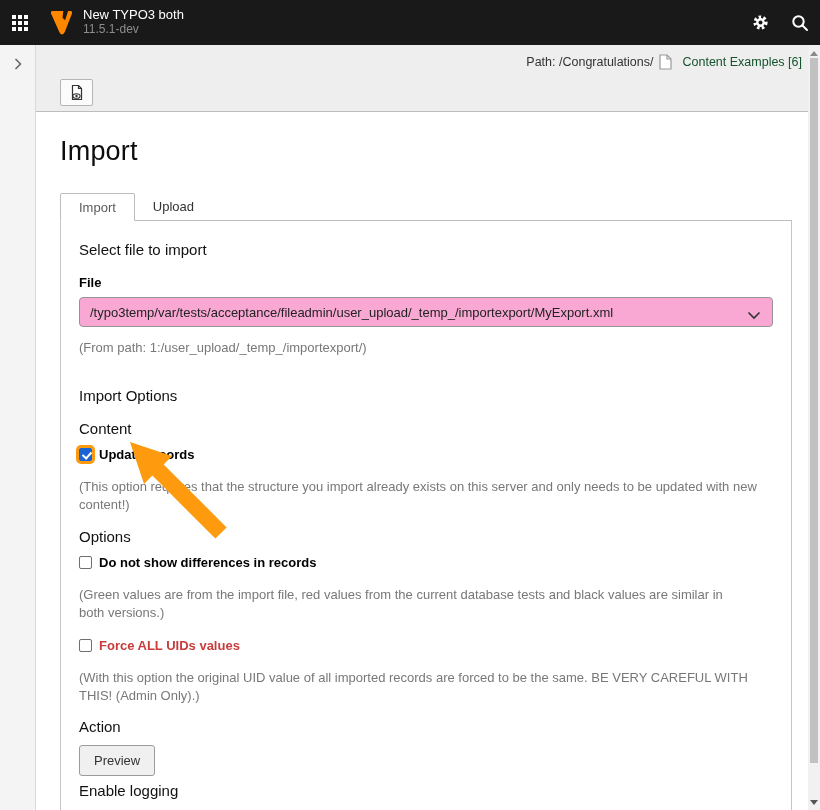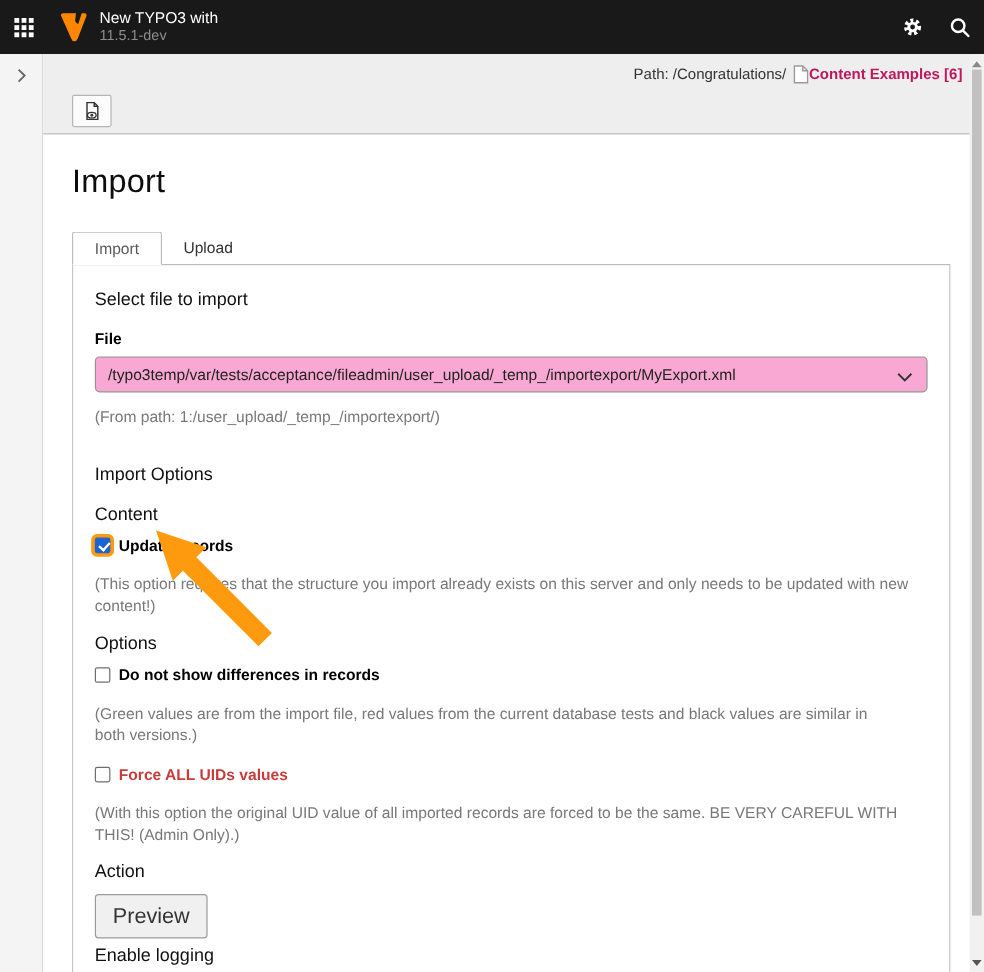--- a/index.html
+++ b/index.html
@@ -28,21 +28,21 @@
   .navtoggle { width:36px; background:#f4f4f4; border-right:1px solid #d9d9d9;
     padding-top:11px; text-align:center; flex:0 0 36px; }
   .mainarea { flex:1; position:relative; background:#fff; width:772px; }
 
   
   .docheader { height:67px; background:#eeeeee; border-bottom:1px solid #bdbdbd;
     position:relative; }
   .breadcrumb { position:absolute; top:9px; right:18px; display:flex;
     align-items:center; font-size:12.5px; color:#333; }
   .breadcrumb .path-text { margin-right:6px; }
-  .breadcrumb .crumb-title { font-weight:bold; margin-left:0; color:#be185d; }
+  .breadcrumb .crumb-title { font-weight:normal; margin-left:10px; color:#14532d; }
   .docheader-buttons { position:absolute; left:24px; top:34px; }
   .iconbtn { width:33px; height:27px; background:#fbfbfb; border:1px solid #b5b5b5;
     border-radius:2px; display:inline-flex; align-items:center; justify-content:center;
     cursor:pointer; }
 
   
   .module-body { padding:0 28px 0 24px; }
   h1.module-title { font-size:27px; font-weight:400; color:#0d0d0d;
     margin:24px 0 26px 0; letter-spacing:.2px; }
 
@@ -74,21 +74,21 @@
   .checkbox { width:13px; height:13px; border:1px solid #6f6f6f; border-radius:2px;
     background:#fff; margin-right:7px; position:relative; flex:0 0 13px; cursor:pointer; }
   .checkbox.checked { background:#1a64d4; border-color:#1a64d4; }
   .checkbox.checked::after { content:""; position:absolute; left:4px; top:1px;
     width:4px; height:7px; border:solid #fff; border-width:0 2px 2px 0;
     transform:rotate(42deg); }
   .checkbox.highlight { box-shadow:0 0 0 3px #fd9a0d; }
   .check-label { font-size:13px; font-weight:bold; color:#000; cursor:pointer; }
   .check-label.danger { color:#c83c3c; }
 
-  .btn-default { display:inline-block; font-size:18px; color:#333;
+  .btn-default { display:inline-block; font-size:13px; color:#333;
     background:#f0f0f0; border:1px solid #9b9b9b; border-radius:3px;
     padding:7px 14px; cursor:pointer; font-family:"Liberation Sans", sans-serif; }
 
   
   .pointer-arrow { position:absolute; left:80px; top:389px; z-index:20; pointer-events:none; }
 
   
   .scrollbar { position:absolute; right:0; top:45px; width:12px; height:765px;
     background:#f1f1f1; z-index:40; }
   .sb-arrow { position:absolute; left:0; width:12px; height:12px; display:flex;
@@ -120,21 +120,21 @@
     </div>
   </div>
   <div class="brand">
     <div class="brand-logo">
       <svg width="23" height="25" viewBox="0 0 23 25">
         <path d="M2.5 1 h18 q2 0 1.6 2.2 l-7.2 18.6 q-1 2.6-2.9 2.6 t-2.8-2.6 L0.9 3.2 Q0.5 1 2.5 1 Z" fill="#ff8700"></path>
         <path d="M13.4 0 h5 l-3.2 10 q-1.5-0.3-2.6-2.4 Z" fill="#191919"></path>
       </svg>
     </div>
     <div class="brand-text">
-      <div class="brand-title">New TYPO3 with</div>
+      <div class="brand-title">New TYPO3 both</div>
       <div class="brand-version">11.5.1-dev</div>
     </div>
   </div>
   <div class="topbar-right">
     <div class="topbar-iconbtn">
       <svg width="17" height="17" viewBox="0 0 17 17">
         <circle cx="8.5" cy="8.5" r="5.4" fill="none" stroke="#fff" stroke-width="3.4" stroke-dasharray="2.4 2.2"></circle>
         <circle cx="8.5" cy="8.5" r="4.4" fill="#fff"></circle>
         <circle cx="8.5" cy="8.5" r="2" fill="#191919"></circle>
       </svg>

